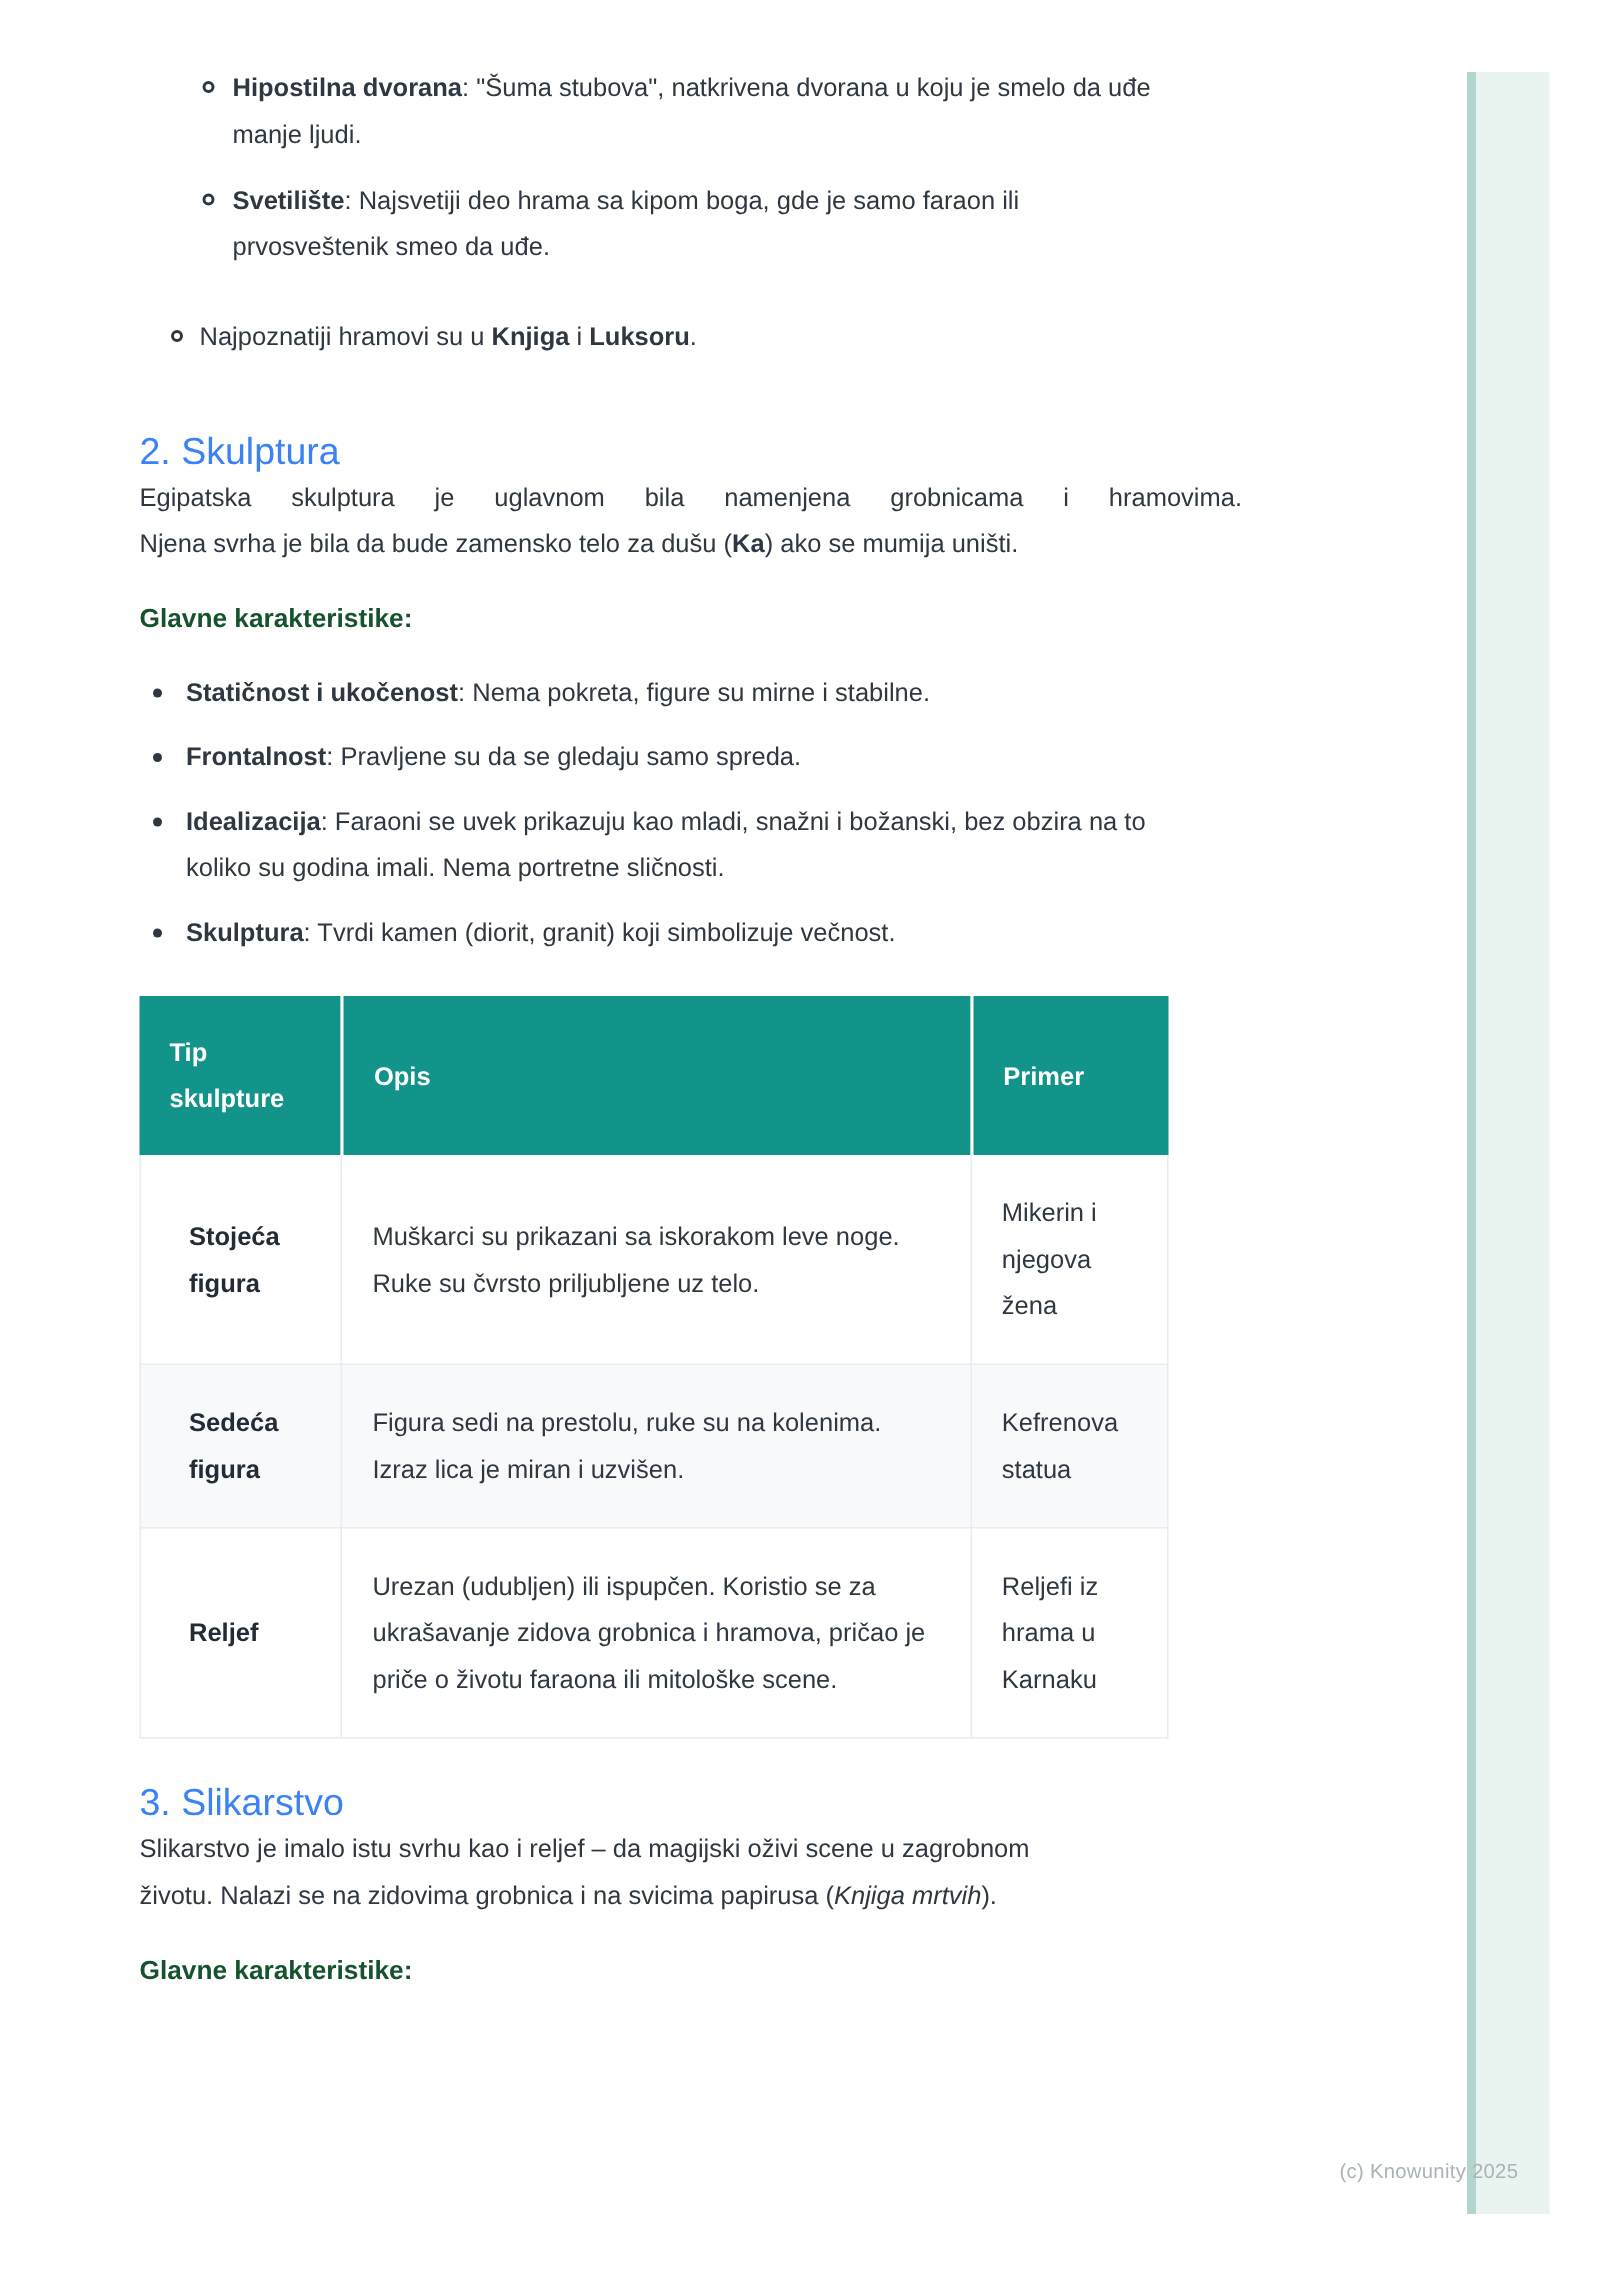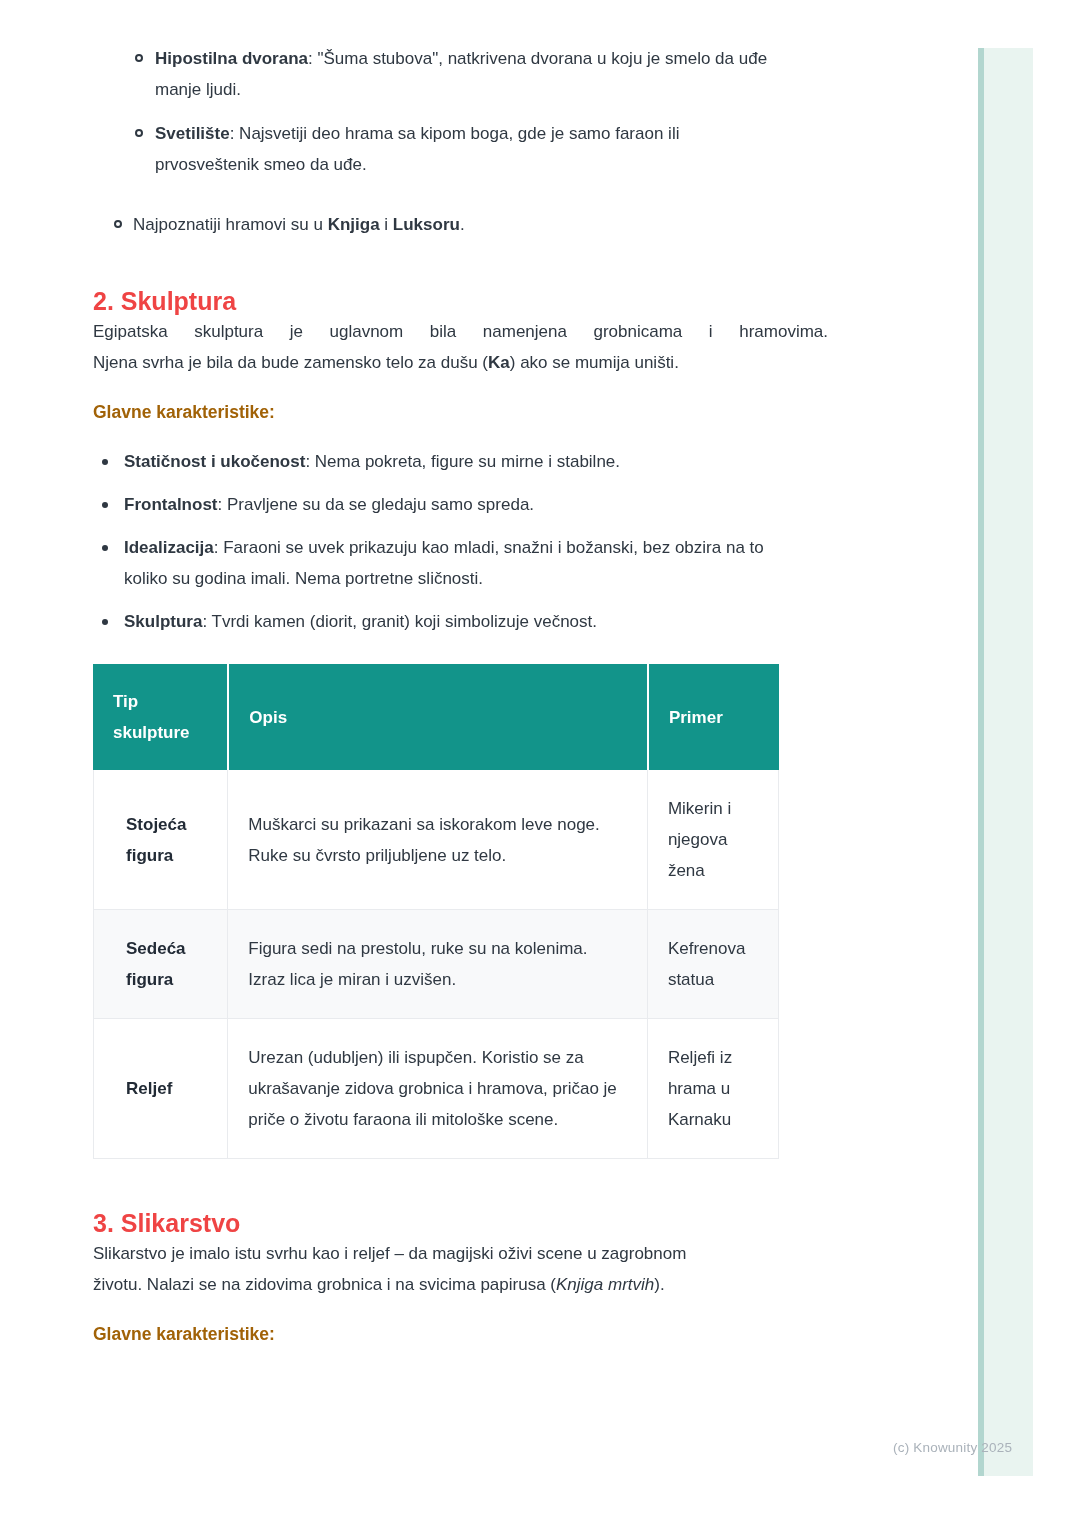--- a/index.html
+++ b/index.html
@@ -45,33 +45,33 @@
     width: 8px; height: 8px;
     border: 2px solid #2f3842;
     border-radius: 50%;
     top: 11px;
   }
   .li-nested .circle-bullet { left: 42px; }
   .li-outer .circle-bullet { left: 21px; }
 
   
   .section-heading {
-    color: #ef4444;
+    color: #3b82f6;
     font-size: 25px;
-    font-weight: 700;
+    font-weight: 400;
     line-height: 30px;
   }
   .heading-2 { margin-top: 46px; }
-  .heading-3 { margin-top: 49px; }
+  .heading-3 { margin-top: 28px; }
 
   .para { }
   .p-line { display: block; }
   .p-line-justify { text-align: justify; text-align-last: justify; }
 
-  .char-label { margin-top: 24px; font-size: 17.5px; color: #a16207; }
+  .char-label { margin-top: 24px; font-size: 17.5px; color: #14532d; }
 
   
   .solid-list { margin-top: 23px; }
   .li-solid { padding-left: 31px; margin-bottom: 12px; max-width: 710px; }
   .dot-bullet {
     position: absolute;
     left: 9px; top: 13px;
     width: 6px; height: 6px;
     background: #2f3842;
     border-radius: 50%;

